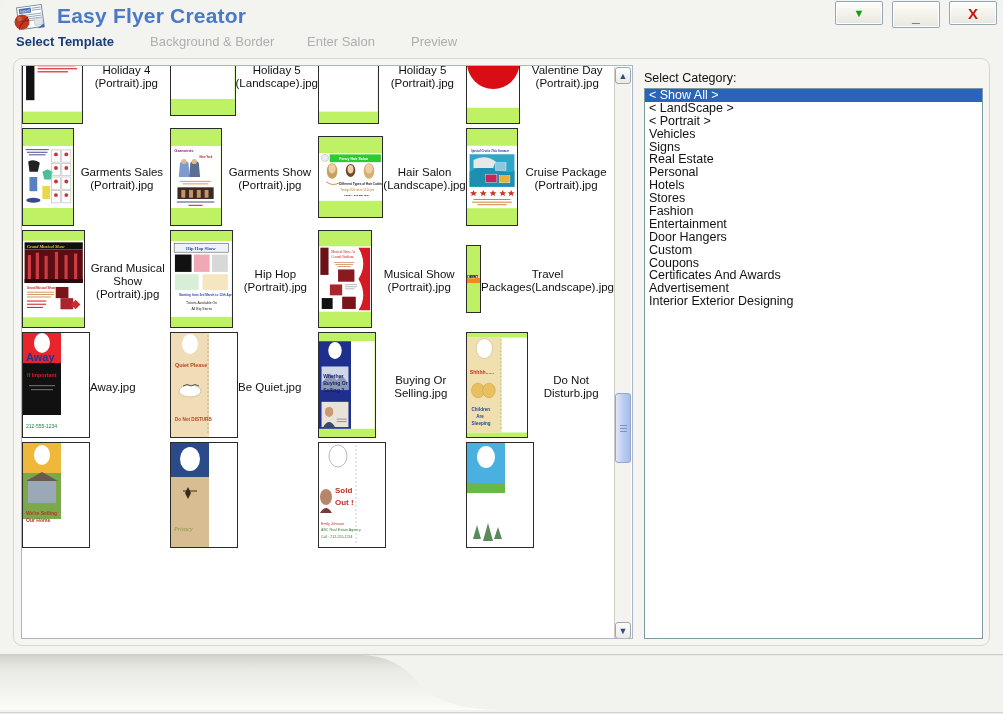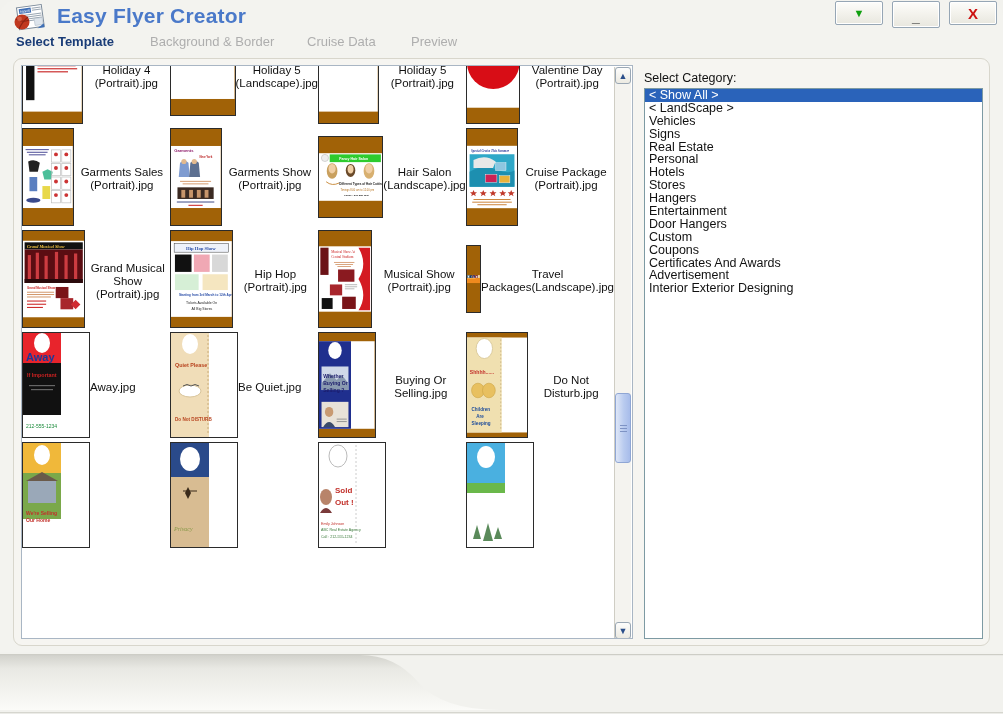--- a/index.html
+++ b/index.html
@@ -57,21 +57,21 @@
   .thumbs-scroll{
     position:absolute;left:0;top:-44px;width:594px;
   }
   .row{display:flex;width:594px;}
   .cell{
     width:148px;box-sizing:border-box;
     display:flex;flex-direction:row;align-items:center;
     padding-top:4px;
   }
   .thumb{
-    background:#a16207;
+    background:#bef264;
     display:flex;align-items:center;justify-content:flex-end;
     overflow:hidden;
   }
   .thumb.port{width:77px;height:96px;border:1px solid #2b2b2b;}
   .thumb.land{width:106px;height:80px;border:1px solid #2b2b2b;}
   .thumb.hang{width:66px;height:104px;border:1px solid #2b2b2b;}
   .thumb.wide{width:106px;height:66px;border:1px solid #2b2b2b;}
   .cap{
     font-size:11.5px;color:#111;text-align:center;margin-top:4px;
     line-height:13px;font-family:"Liberation Sans", sans-serif;
@@ -164,21 +164,21 @@
       </div>
       <div class="winbtn cls">
         <span>X</span>
       </div>
     </div>
   </div>
 
   <div class="steps">
     <div class="step active s1">Select Template</div>
     <div class="step inactive s2">Background &amp; Border</div>
-    <div class="step inactive s3">Cruise Data</div>
+    <div class="step inactive s3">Enter Salon</div>
     <div class="step inactive s4">Preview</div>
   </div>
 
   <div class="panel">
 
     <div class="thumbs-outer">
       <div class="thumbs-scroll">
 
         <div class="row">
           <div class="cell">
@@ -641,27 +641,28 @@
         <div class="sb-arrow sb-dn">
           <span>▼</span>
         </div>
       </div>
     </div>
 
     <div class="cat-label">Select Category:</div>
     <div class="listbox">
       <div class="li sel">&lt; Show All &gt;</div>
       <div class="li">&lt; LandScape &gt;</div>
+      <div class="li">&lt; Portrait &gt;</div>
       <div class="li">Vehicles</div>
       <div class="li">Signs</div>
       <div class="li">Real Estate</div>
       <div class="li">Personal</div>
       <div class="li">Hotels</div>
       <div class="li">Stores</div>
-      <div class="li">Hangers</div>
+      <div class="li">Fashion</div>
       <div class="li">Entertainment</div>
       <div class="li">Door Hangers</div>
       <div class="li">Custom</div>
       <div class="li">Coupons</div>
       <div class="li">Certificates And Awards</div>
       <div class="li">Advertisement</div>
       <div class="li">Interior Exterior Designing</div>
     </div>
   </div>
 

